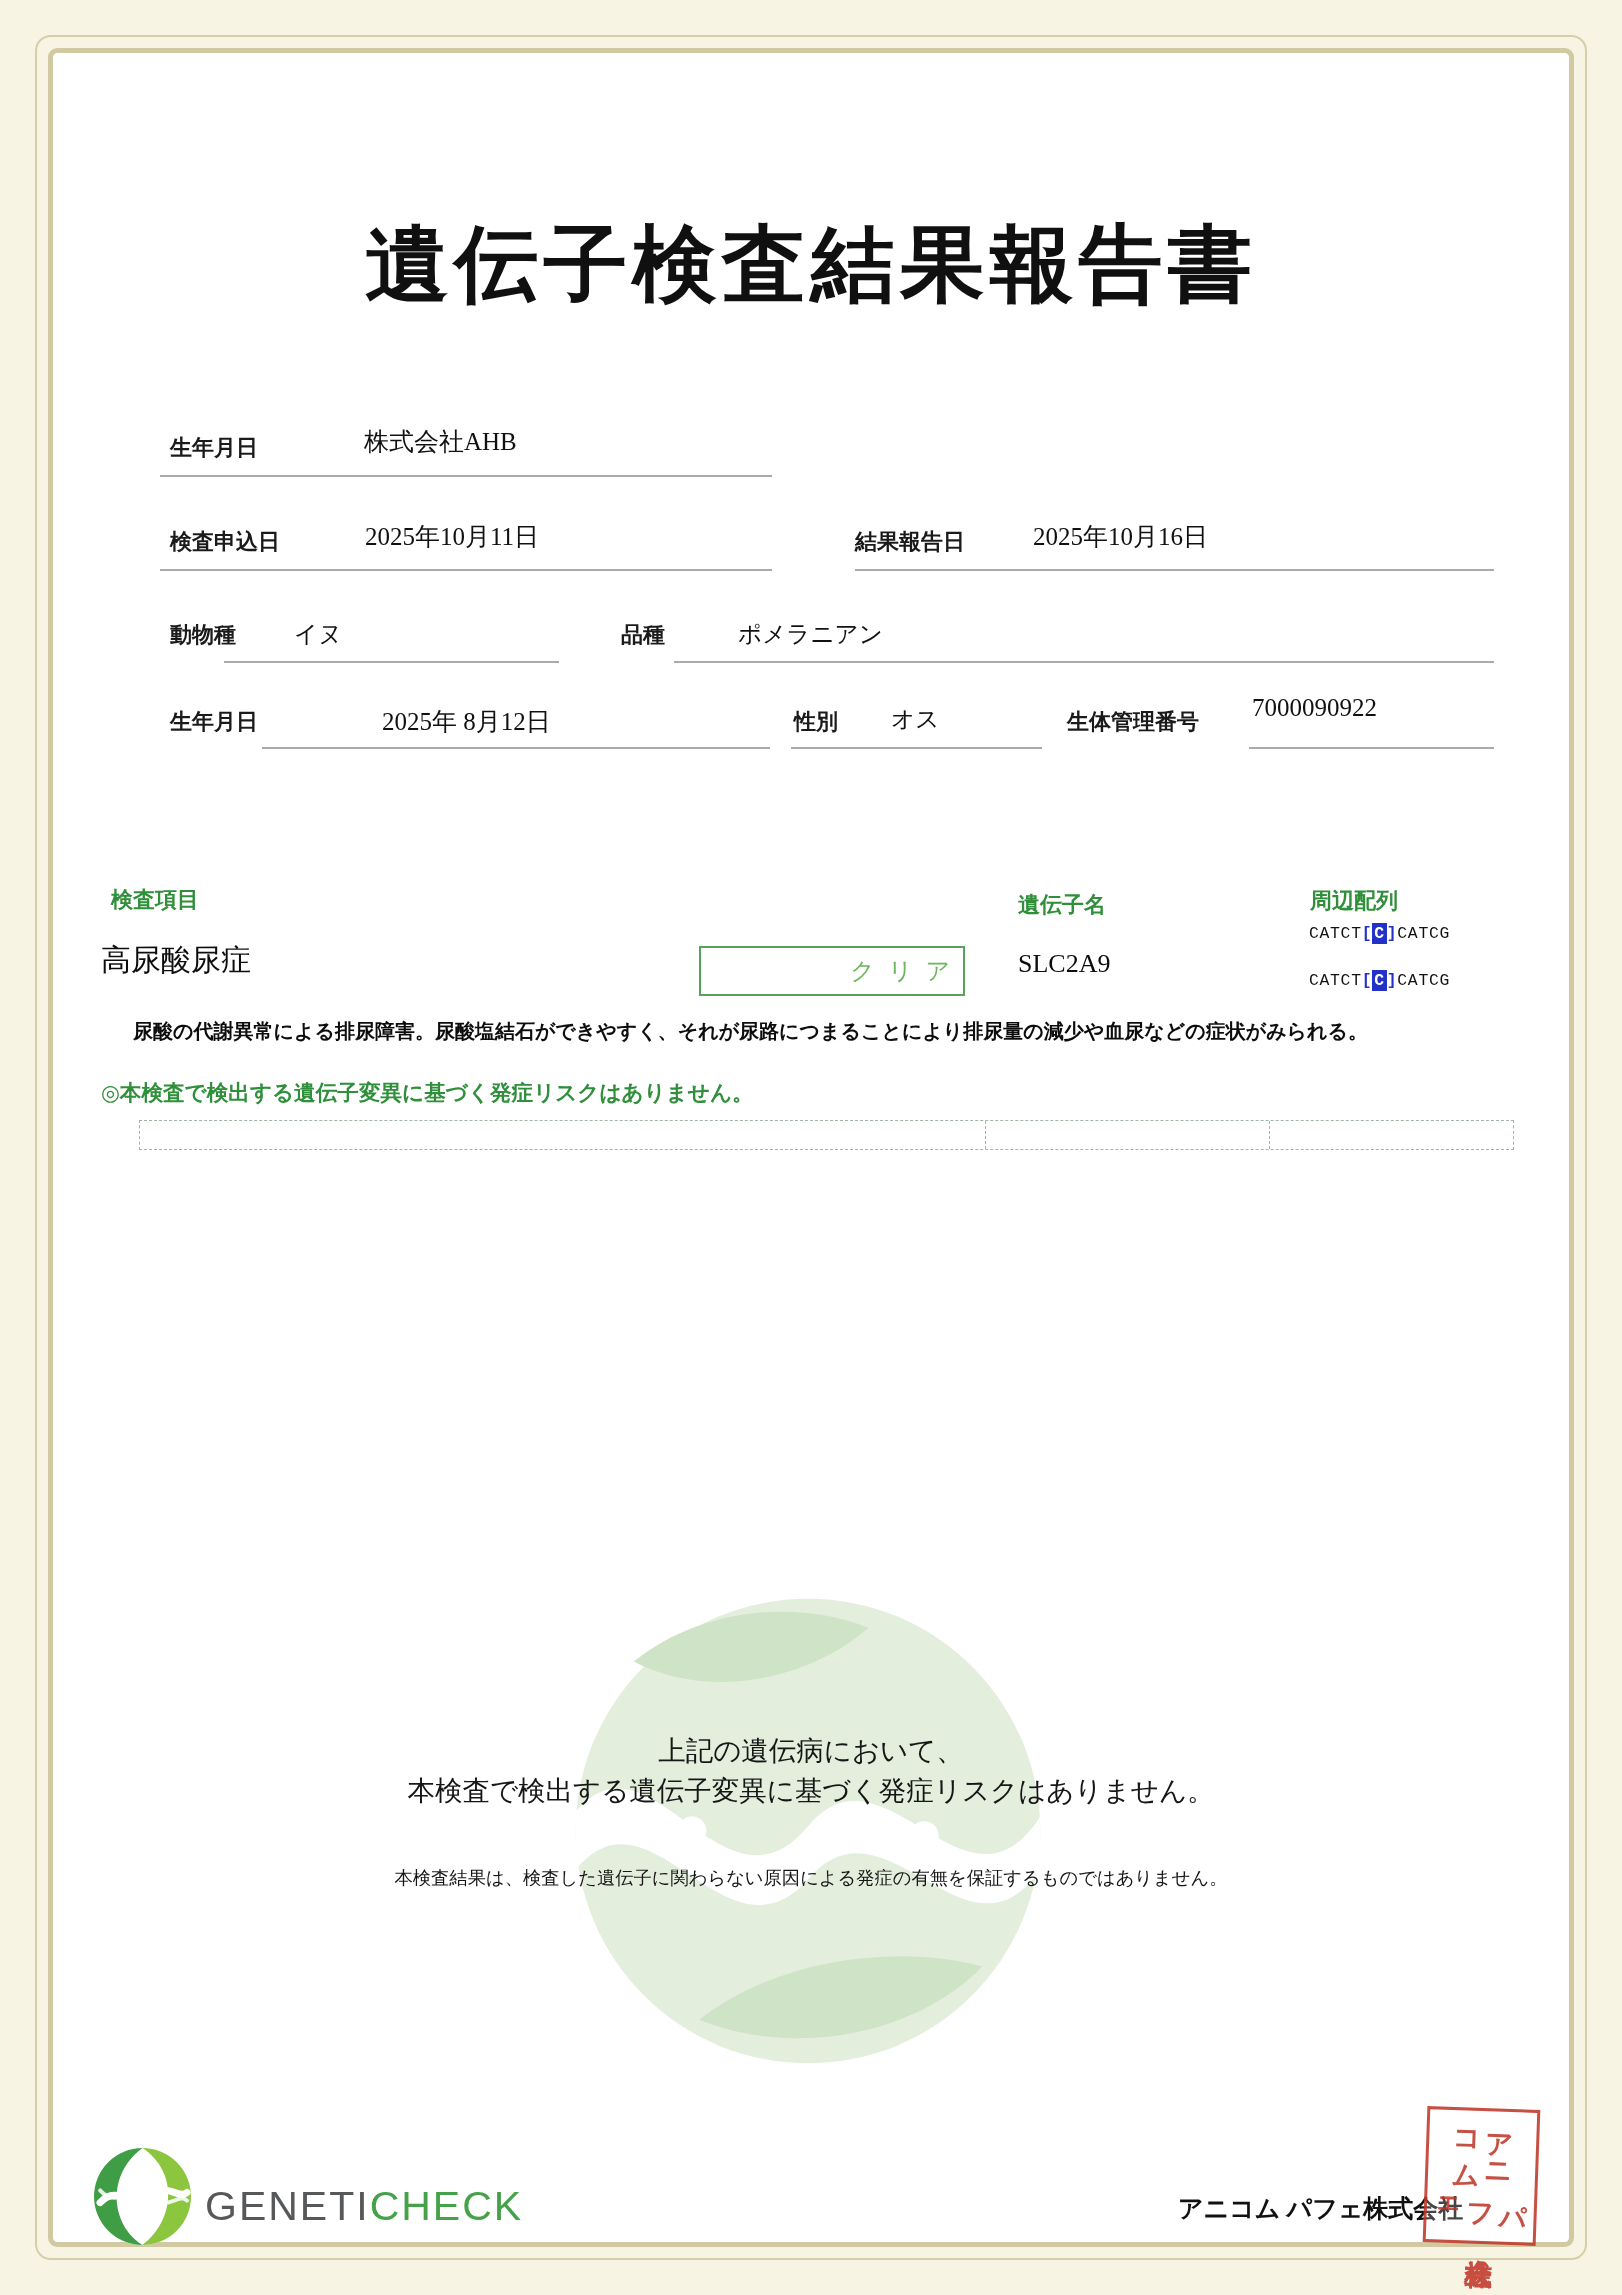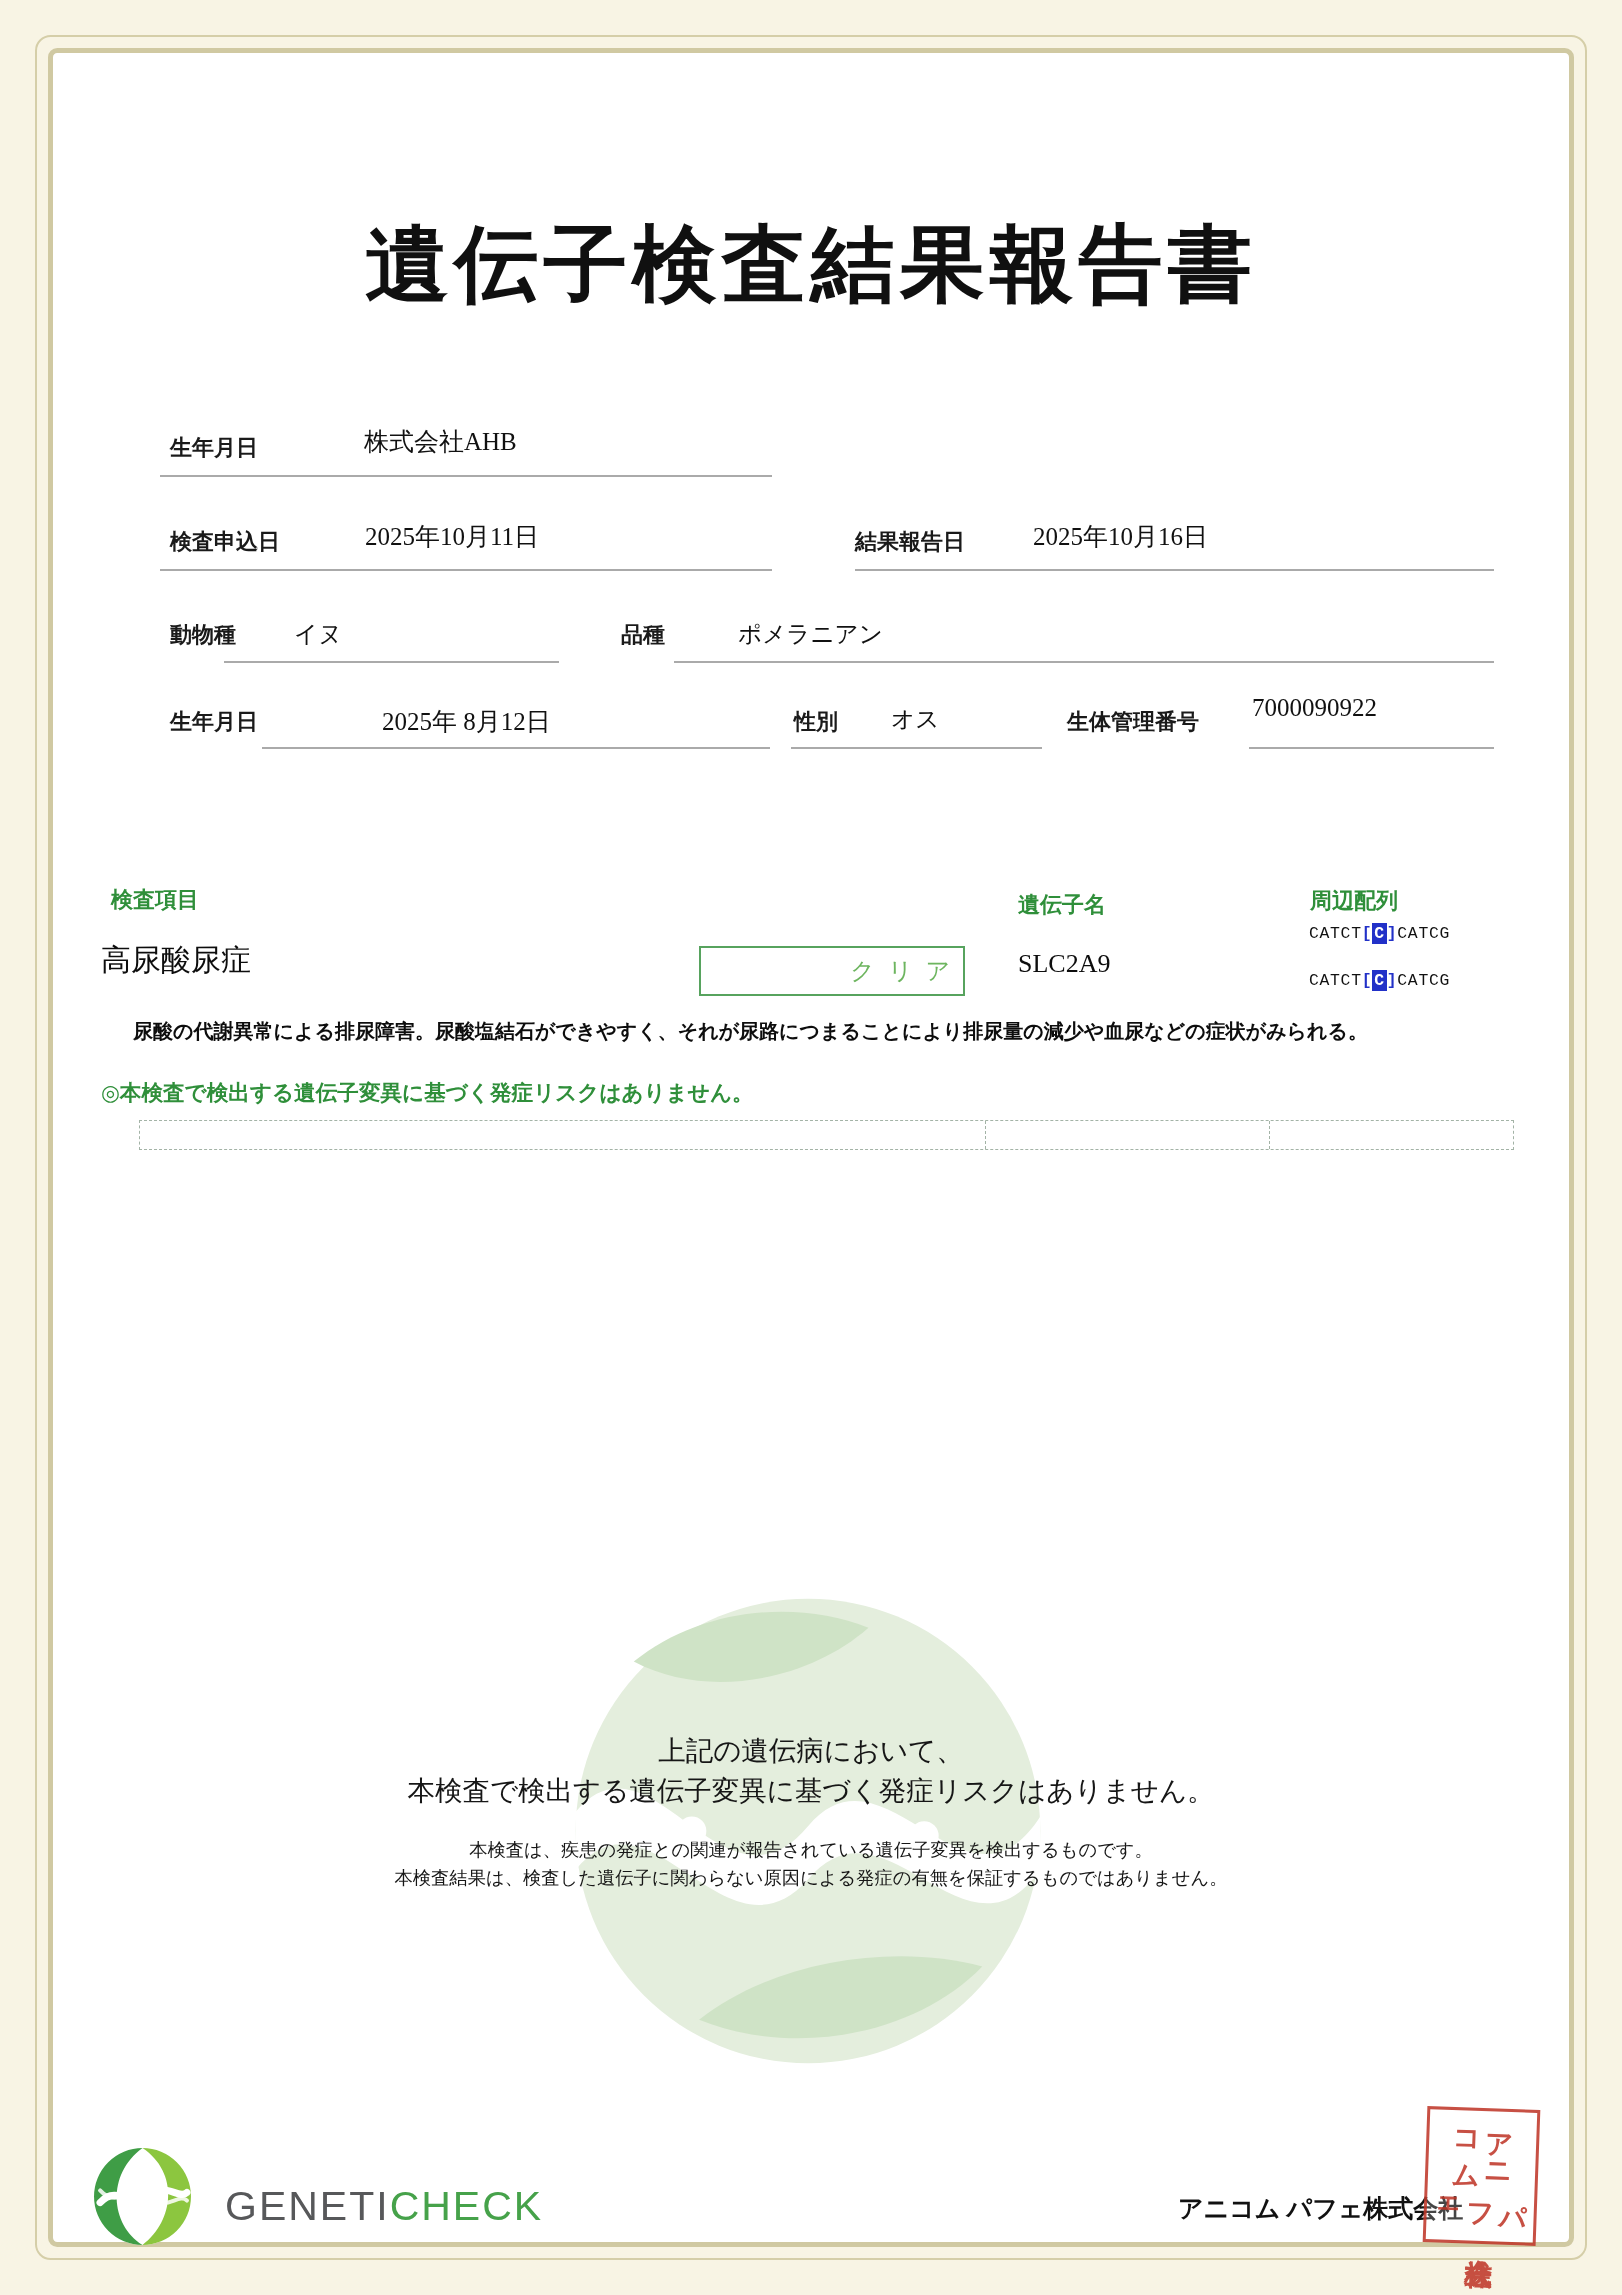--- a/index.html
+++ b/index.html
@@ -45,21 +45,21 @@
 
   
   .sum-line{position:absolute;left:0;width:100%;text-align:center;color:#161616;z-index:2;
         font-family:"Liberation Sans","DejaVu Sans",sans-serif;}
   .sum-big{font-size:27.5px;}
   .sum-small{font-size:18.3px;}
 
   
   .brand{position:absolute;font-family:"Liberation Sans","DejaVu Sans",sans-serif;font-size:41px;
         letter-spacing:2px;white-space:nowrap;}
-  .brand .b1{color:var(--brand_gray,#57585a);margin-left:20px;}
+  .brand .b1{color:var(--brand_gray,#57585a);}
   .brand .b2{color:var(--brand_green,#46a24a);}
   .company{position:absolute;font-size:25px;font-weight:700;color:#111;white-space:nowrap;z-index:2;}
   .seal{position:absolute;width:113px;height:136px;border:3.9px solid var(--seal_red,#c0392b);
         writing-mode:vertical-rl;display:flex;justify-content:center;align-items:center;
         transform:rotate(2deg);color:var(--seal_red,#c0392b);opacity:.88;z-index:3;
         font-weight:700;font-size:27.5px;line-height:1.18;padding:2.6px;box-sizing:border-box;background:rgba(255,255,255,0.25);}
   .seal span{letter-spacing:0;}
 </style>
 </head>
 <body>
@@ -138,21 +138,20 @@
       <path d="M28,30 C55,8 95,4 125,16 C100,38 58,46 28,30 Z" fill="#cfe3c6"></path>
       <path d="M55,178 C95,194 145,184 172,156 C135,146 85,154 55,178 Z" fill="#cfe3c6"></path>
       <path d="M4,92 C35,55 65,140 100,98 C132,60 165,142 196,94 L196,116 C165,160 132,82 100,120 C66,158 35,78 4,116 Z" fill="#ffffff"></path>
       <circle cx="52" cy="100" r="6" fill="#ffffff"></circle>
       <circle cx="148" cy="102" r="6" fill="#ffffff"></circle>
     </svg>
   </div>
 
   <div class="sum-line sum-big" style="top:1733px;">上記の遺伝病において、</div>
   <div class="sum-line sum-big" style="top:1773px;">本検査で検出する遺伝子変異に基づく発症リスクはありません。</div>
-  <div class="sum-line sum-small" style="top:1837px;">本検査は、疾患の発症との関連が報告されている遺伝子変異を検出するものです。</div>
   <div class="sum-line sum-small" style="top:1865px;">本検査結果は、検査した遺伝子に関わらない原因による発症の有無を保証するものではありません。</div>
 
   <div class="abs" style="left:92px;top:2146px;width:101px;height:101px;z-index:2;">
     <svg width="101" height="101" viewBox="0 0 100 100">
       <circle cx="50" cy="50" r="48" fill="#ffffff"></circle>
       <path d="M50 2 A48 48 0 0 0 50 98 C 18 78 14 28 50 2 Z" fill="#3f9d46"></path>
       <path d="M50 2 A48 48 0 0 1 50 98 C 82 74 86 26 50 2 Z" fill="#8cc63f"></path>
       <path d="M8 56 C 28 34 44 72 60 50 C 72 34 86 54 94 46" stroke="#ffffff" stroke-width="7" fill="none" stroke-linecap="round"></path>
       <path d="M8 44 C 28 66 44 28 60 50 C 72 66 86 46 94 54" stroke="#ffffff" stroke-width="4" fill="none" stroke-linecap="round" opacity="0.85"></path>
     </svg>

